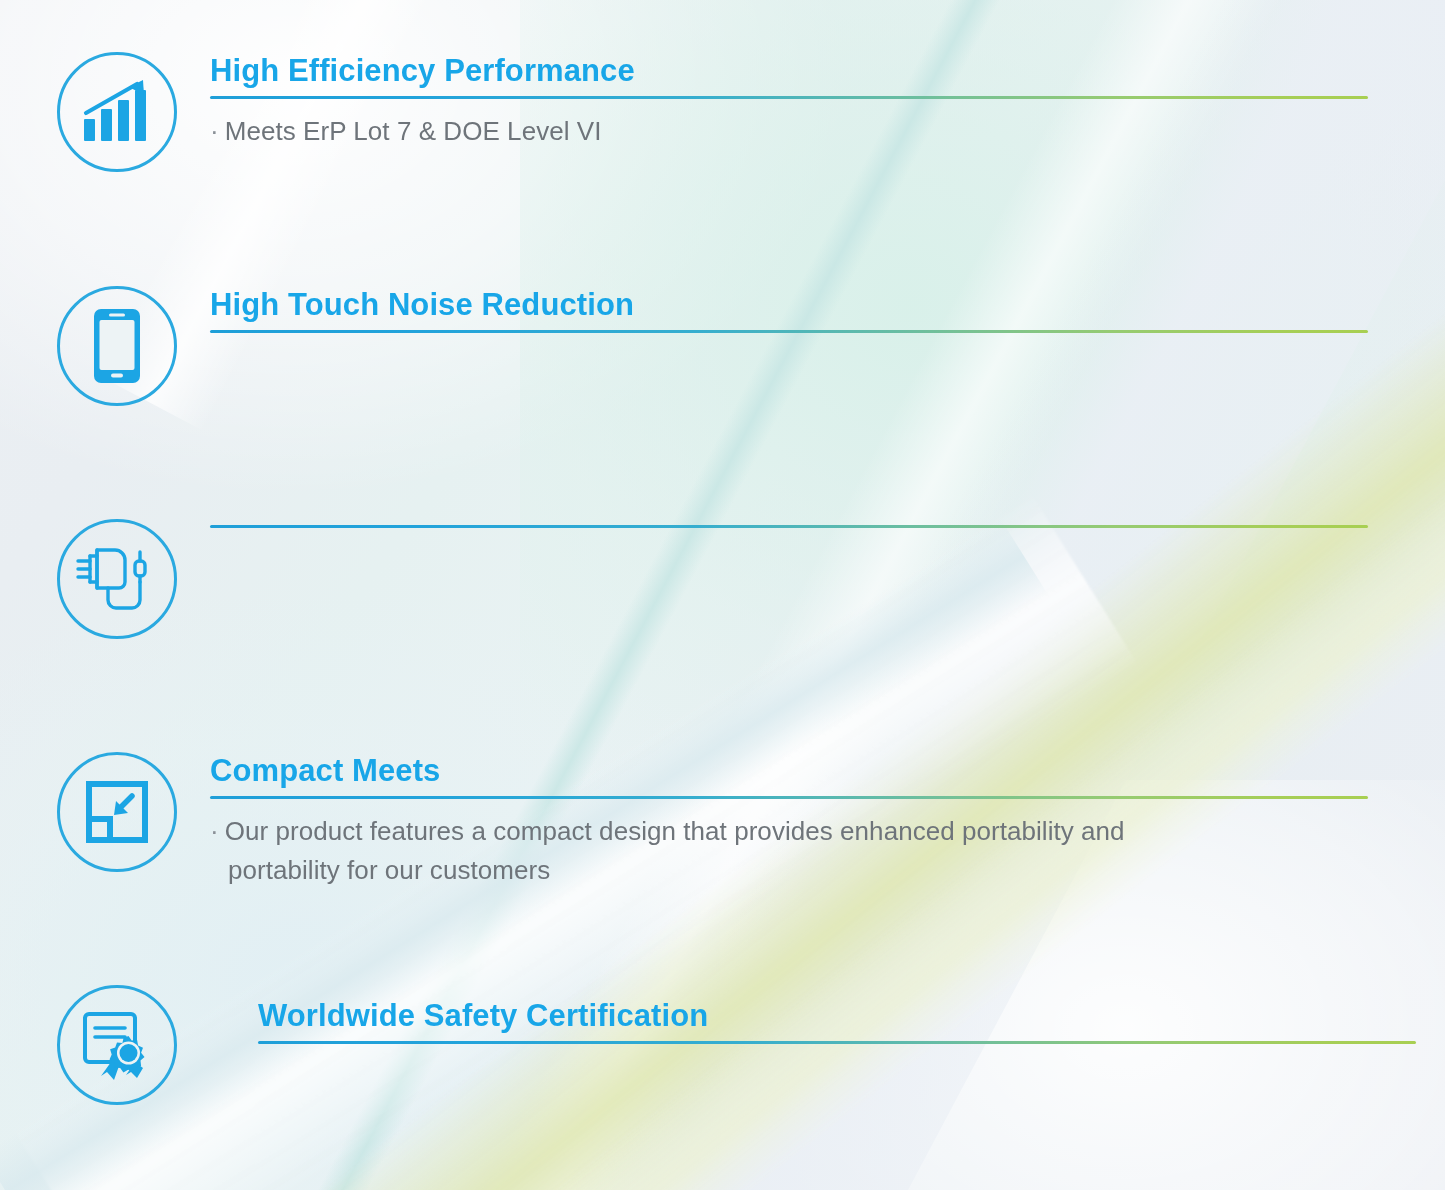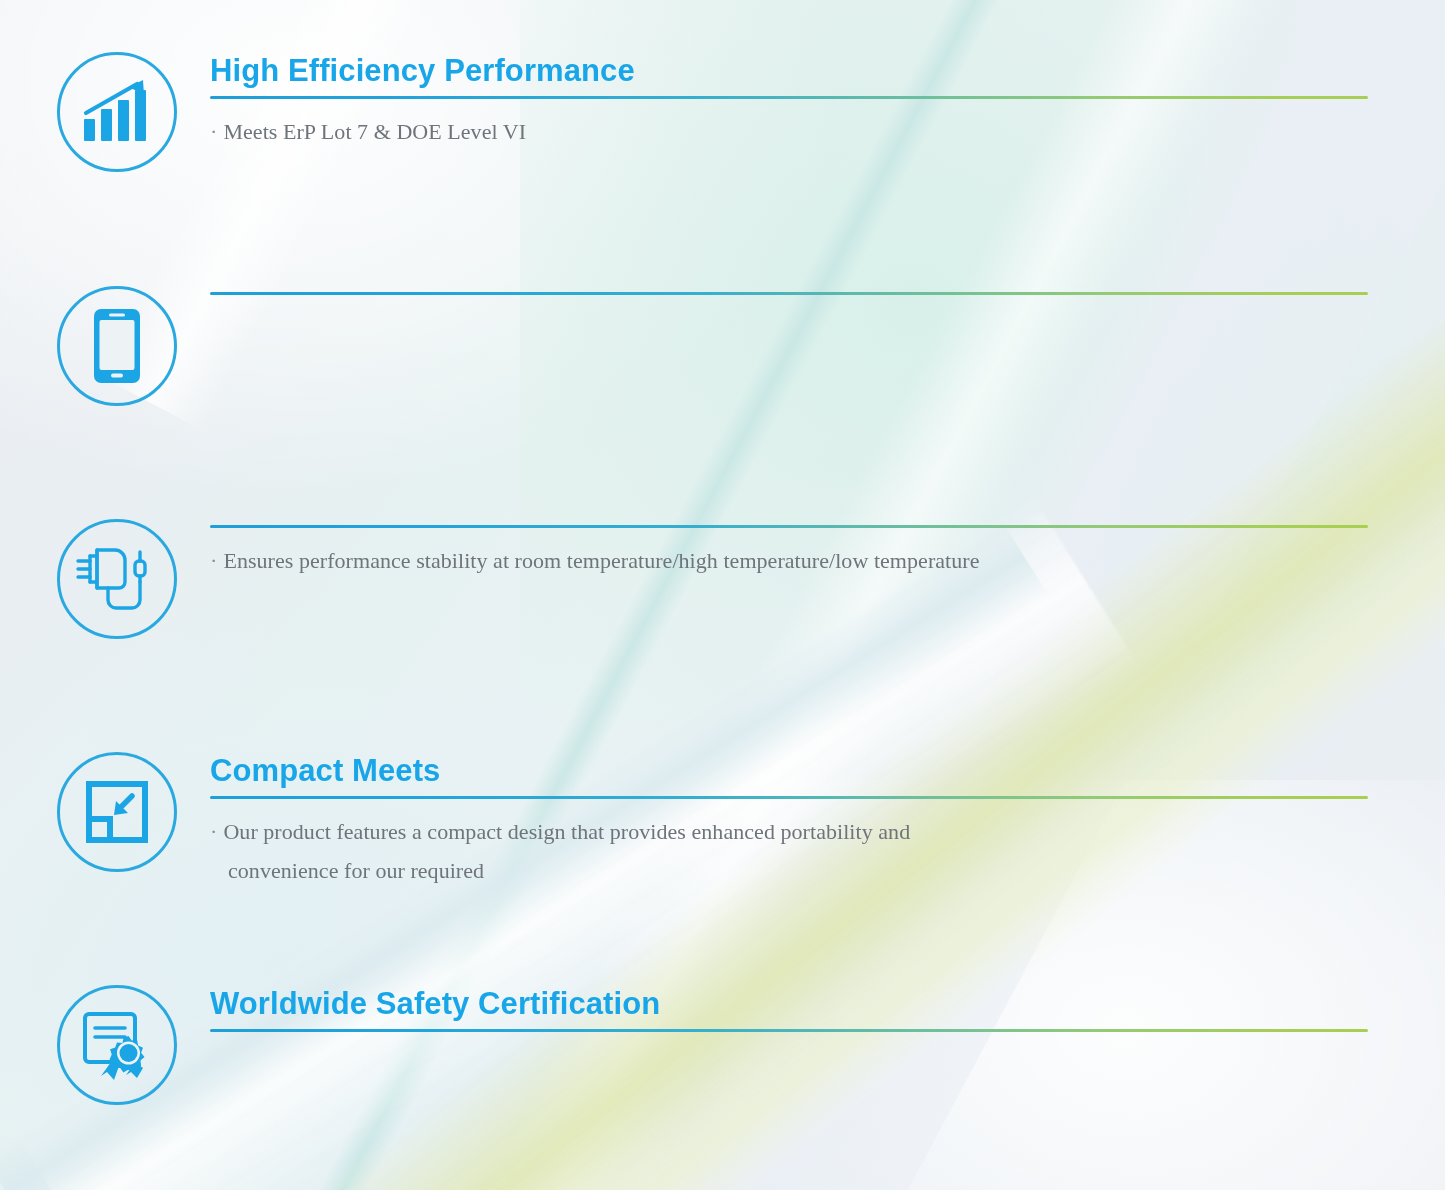--- a/index.html
+++ b/index.html
@@ -233,26 +233,25 @@
       #96CB72 78%,
       #A6CE57 92%,
       #A8CF52 100%);
   }
 
   .feature-lines {
     margin-top: 13px;
   }
 
   .feature-line {
-    font-size: 22px;
+    font-size: 26px;
     color: #6E747A;
     line-height: 39px;
     letter-spacing: .05px;
     white-space: nowrap;
-    font-family: Liberation Serif, serif;
   }
 
   .bullet-dot {
     display: inline-block;
     margin-right: 6px;
     color: #8A9097;
   }
 
   .indent { padding-left: 18px; }
 </style>
@@ -310,20 +309,21 @@
     <div class="icon-badge" style="top:0;">
       <svg width="50" height="78" viewBox="0 0 50 78" aria-hidden="true">
         <rect x="2" y="2" width="46" height="74" rx="7" fill="#1CA5E4"></rect>
         <rect x="7.5" y="13" width="35" height="50" rx="2" fill="#EDF3F5"></rect>
         <rect x="17" y="6.5" width="16" height="3" rx="1.5" fill="#EDF3F5"></rect>
         <rect x="19" y="66.5" width="12" height="4" rx="2" fill="#EDF3F5"></rect>
       </svg>
     </div>
 
     <div class="feature-text" style="top:0;">
+      <div class="feature-title">High Touch Noise Reduction</div>
       <div class="feature-divider"></div>
     </div>
   </div>
 
   <div class="feature-row" style="top:519px;">
 
     <div class="icon-badge" style="top:0;">
       <svg width="84" height="70" viewBox="0 0 84 70" aria-hidden="true">
         <g fill="none" stroke="#1CA5E4" stroke-width="3.4" stroke-linecap="round" stroke-linejoin="round">
 
@@ -343,23 +343,20 @@
           <rect x="60" y="17" width="10" height="15" rx="4"></rect>
           <line x1="65" y1="8" x2="65" y2="17"></line>
           <line x1="65" y1="32" x2="65" y2="38"></line>
         </g>
       </svg>
     </div>
 
     <div class="feature-text" style="top:0;">
       <div class="feature-divider"></div>
       <div class="feature-lines">
-        <div class="feature-line">
-          <span class="bullet-dot">·</span><span>Ensures performance stability at room temperature/high temperature/low temperature</span>
-        </div>
       </div>
     </div>
   </div>
 
   <div class="feature-row" style="top:752px;">
 
     <div class="icon-badge" style="top:0;">
       <svg width="66" height="66" viewBox="0 0 66 66" aria-hidden="true">
         <g fill="none" stroke="#1CA5E4" stroke-width="6">
           <path d="M5 40 V5 H61 V61 H26"></path>
@@ -372,21 +369,21 @@
       </svg>
     </div>
 
     <div class="feature-text" style="top:0;">
       <div class="feature-title">Compact Meets</div>
       <div class="feature-divider"></div>
       <div class="feature-lines">
         <div class="feature-line">
           <span class="bullet-dot">·</span><span>Our product features a compact design that provides enhanced portability and</span>
         </div>
-        <div class="feature-line indent">convenience for our required</div>
+        <div class="feature-line indent">portability for our customers</div>
       </div>
     </div>
   </div>
 
   <div class="feature-row" style="top:985px;">
 
     <div class="icon-badge" style="top:0;">
       <svg width="72" height="74" viewBox="0 0 72 74" aria-hidden="true">
 
         <path d="M8 6 h42 a4 4 0 0 1 4 4 v40 a4 4 0 0 1 -4 4 h-42 a4 4 0 0 1 -4 -4 v-40 a4 4 0 0 1 4 -4 z" fill="none" stroke="#1CA5E4" stroke-width="4"></path>
@@ -402,19 +399,19 @@
         </g>
 
         <path fill="#1CA5E4" d="
           M42.5 30
           l5.0 -2.0 l3.2 4.4 l5.4 -0.3 l1.0 5.3 l4.9 2.3 l-1.9 5.1 l3.4 4.2 l-4.0 3.6 l0.6 5.4 l-5.3 1.2 l-2.7 4.7 l-5.0 -2.1 l-4.7 2.7 l-3.2 -4.4 l-5.4 -0.6 l-0.7 -5.3 l-4.6 -2.8 l2.2 -4.9 l-1.6 -5.2 l5.1 -1.8 l1.8 -5.1 l5.4 0.6 z"></path>
         <circle cx="47.5" cy="45" r="11.5" fill="#EDF3F5"></circle>
         <circle cx="47.5" cy="45" r="9" fill="#1CA5E4"></circle>
       </svg>
     </div>
 
-    <div class="feature-text" style="top:0;">
+    <div class="feature-text" style="top:12px;margin-left:48px;">
       <div class="feature-title">Worldwide Safety Certification</div>
       <div class="feature-divider"></div>
     </div>
   </div>
 
 </div>
 
 </body></html>

